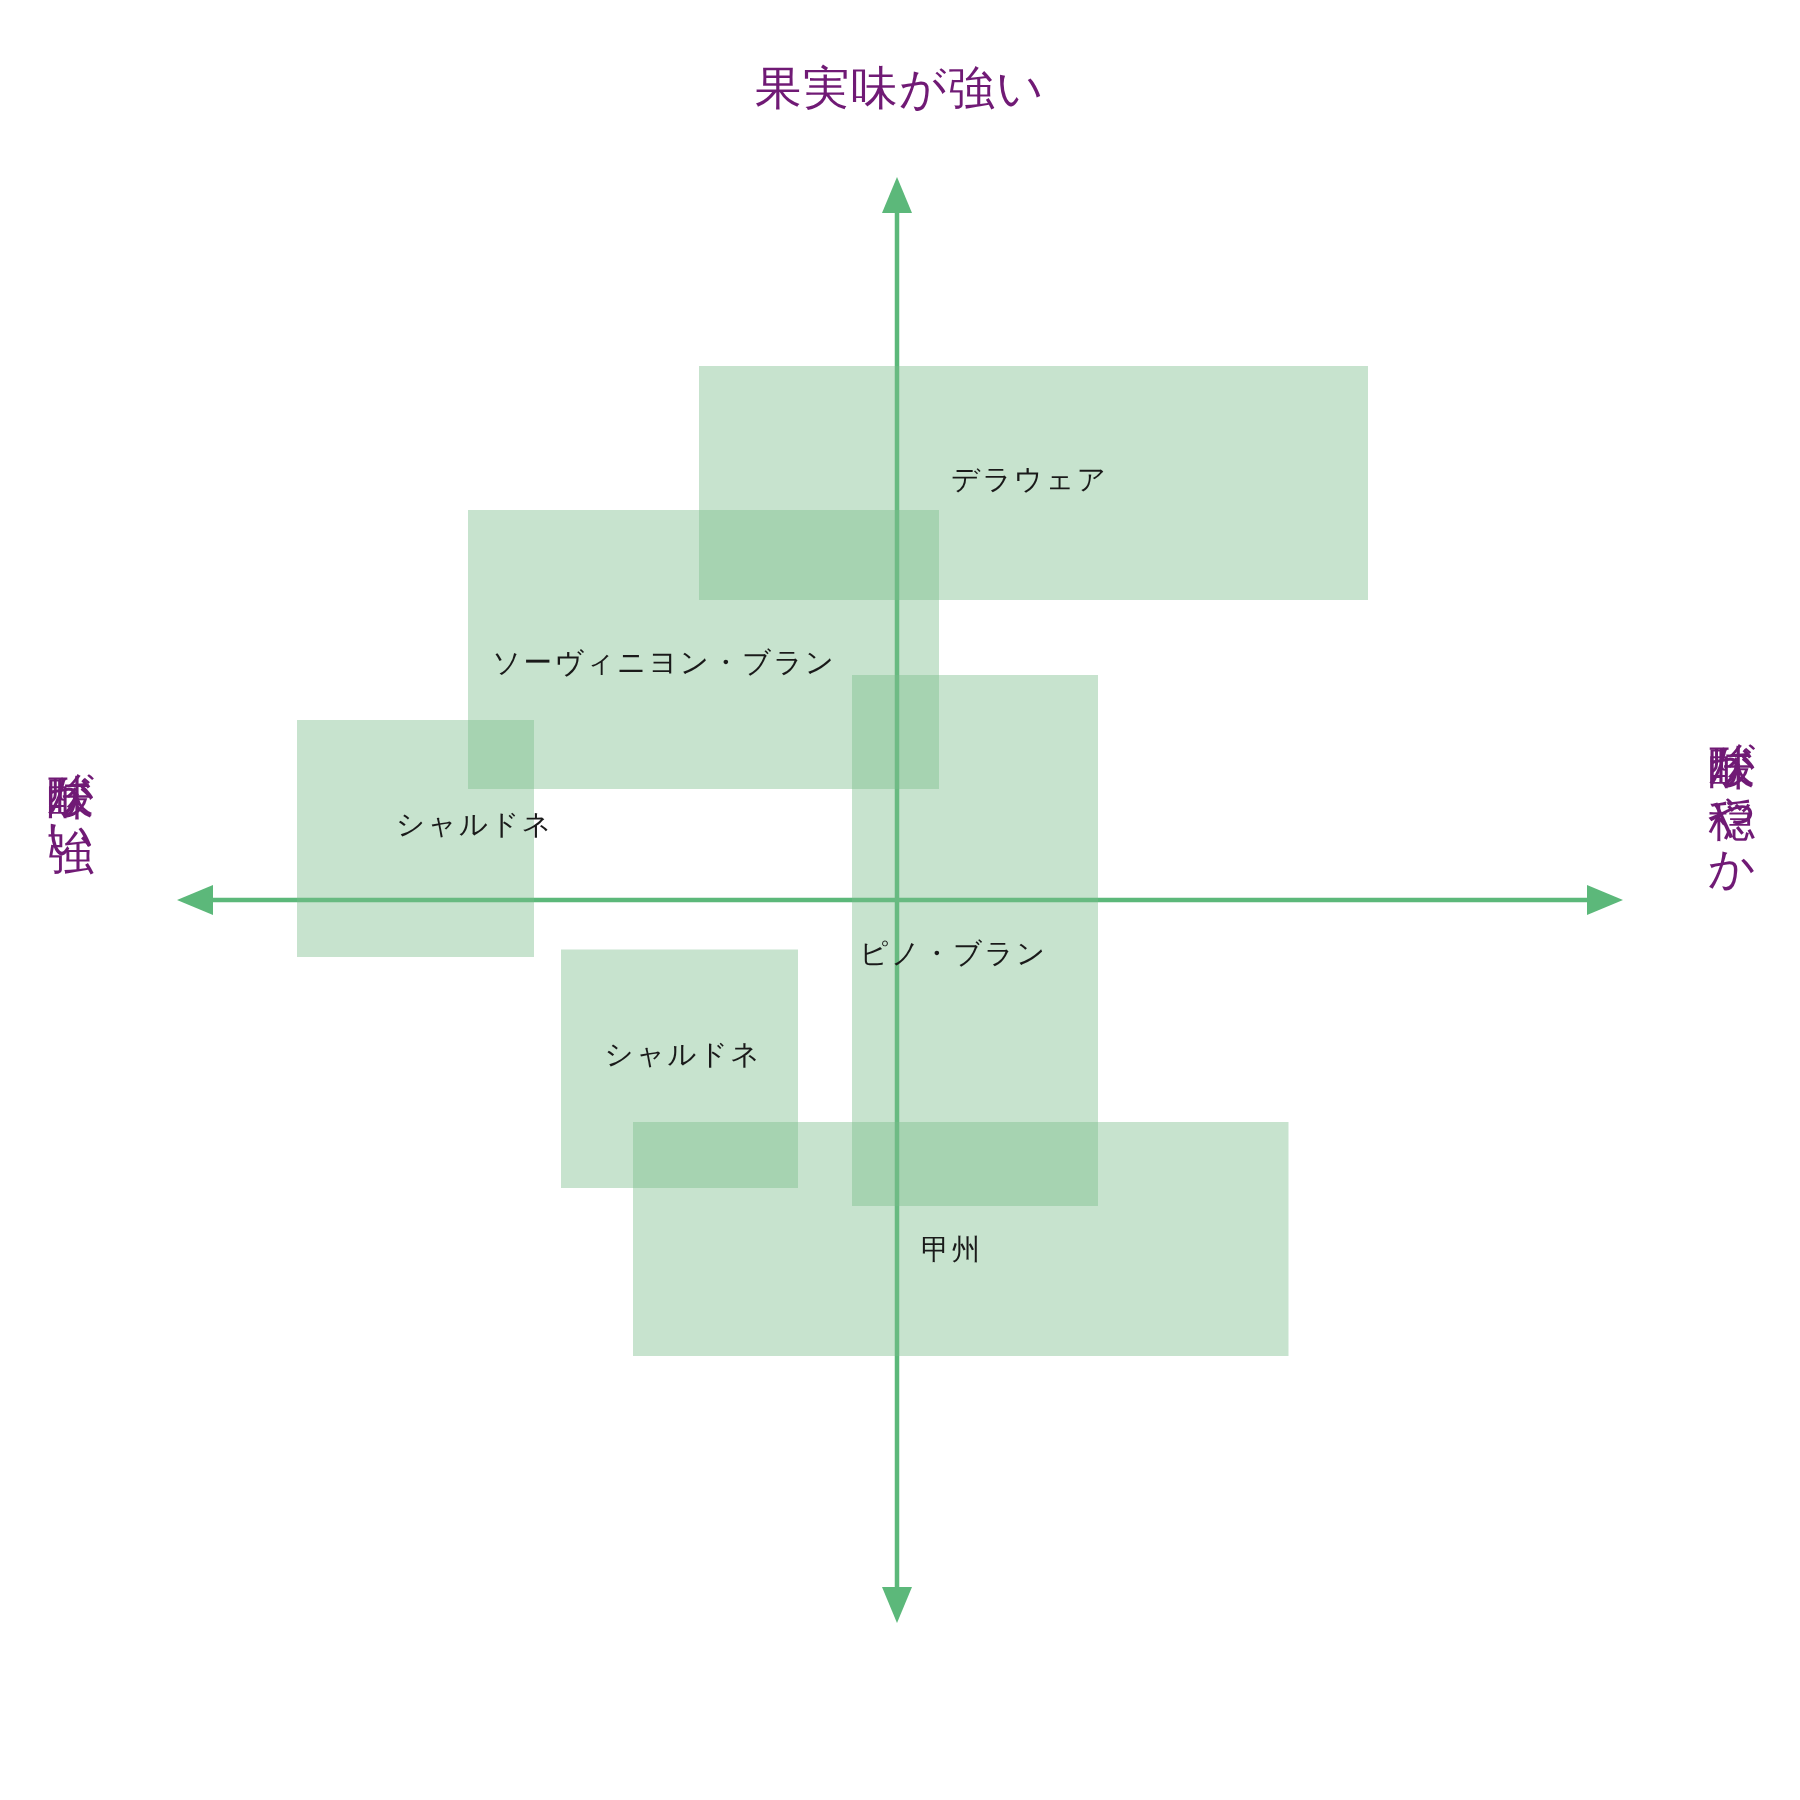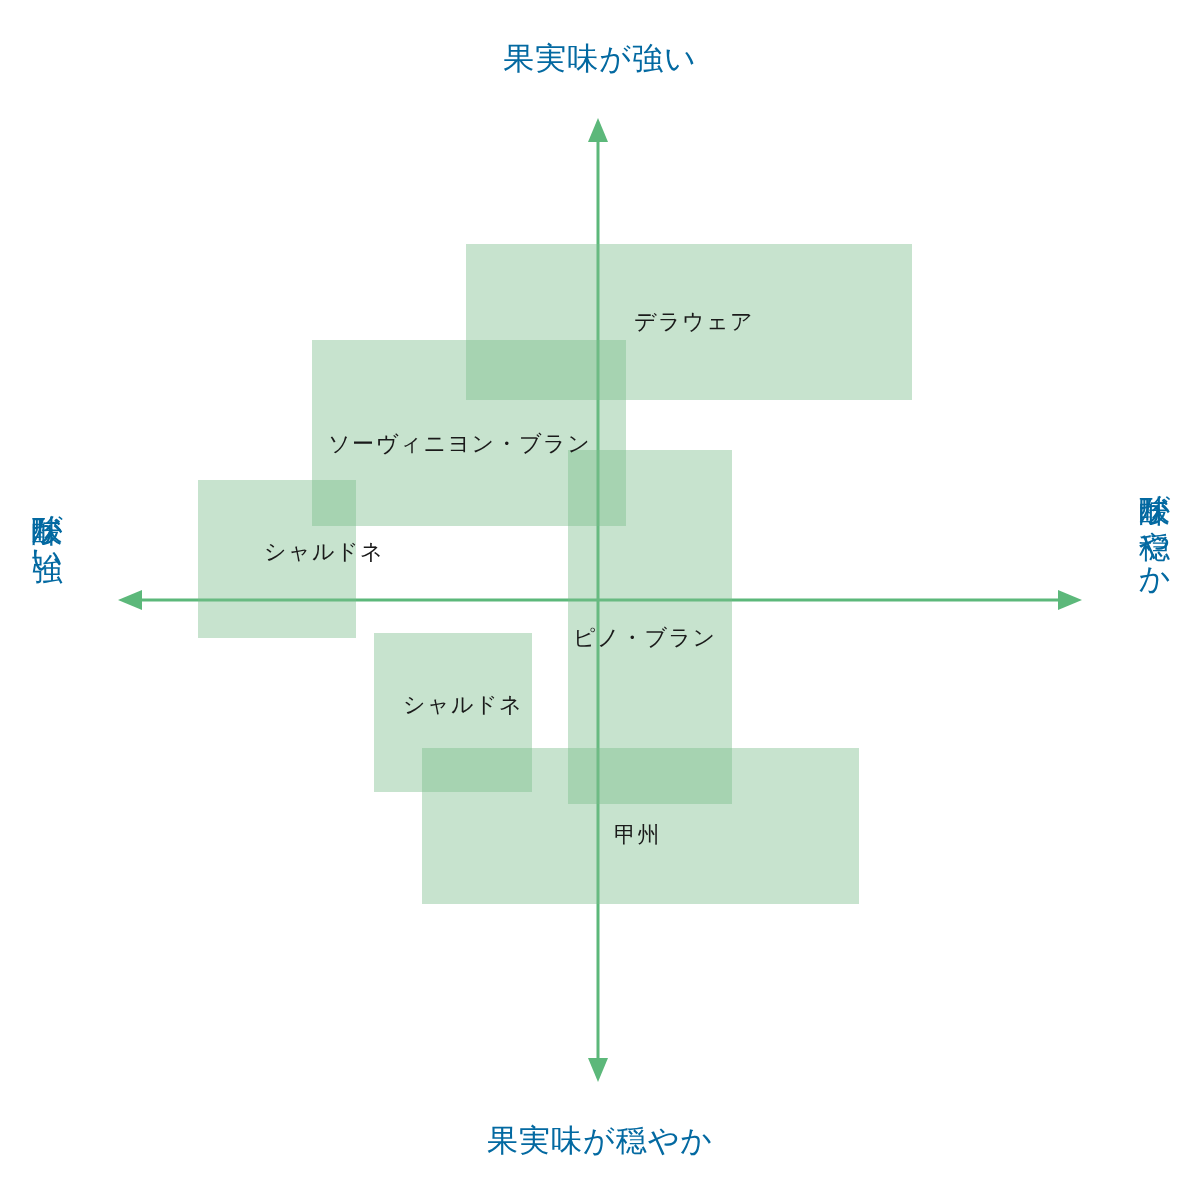--- a/index.html
+++ b/index.html
@@ -14,21 +14,21 @@
     position: relative;
     width: 1200px;
     height: 1200px;
     background: #ffffff;
     overflow: hidden;
   }
 
   
   .axis-label {
     position: absolute;
-    color: #0369a1;
+    color: #701a75;
     font-size: 31px;
     letter-spacing: 1px;
     white-space: nowrap;
   }
   #label-top {
     left: 0;
     right: 0;
     top: 38px;
     text-align: center;
   }
@@ -64,33 +64,32 @@
   }
 
   
   .box {
     position: absolute;
     background: rgba(122, 188, 138, 0.42);
   }
   .box-label {
     position: absolute;
     color: #1a1a1a;
-    font-size: 22px;
+    font-size: 19px;
     letter-spacing: 1.5px;
     white-space: nowrap;
   }
 </style>
 </head>
 <body>
 
 <div id="stage">
 
   <div class="axis-label" id="label-top">果実味が強い</div>
 
-  <div class="axis-label" id="label-bottom">果実味が穏やか</div>
 
   <div class="axis-label" id="label-left">酸味が強い</div>
 
   <div class="axis-label" id="label-right">酸味が穏やか</div>
 
   <svg class="axis-svg" viewBox="0 0 1200 1200">
 
     <line x1="598" y1="135" x2="598" y2="1065" stroke="#5cb87a" stroke-width="3"></line>
     <polygon points="598,118 588,142 608,142" fill="#5cb87a"></polygon>
     <polygon points="598,1082 588,1058 608,1058" fill="#5cb87a"></polygon>

